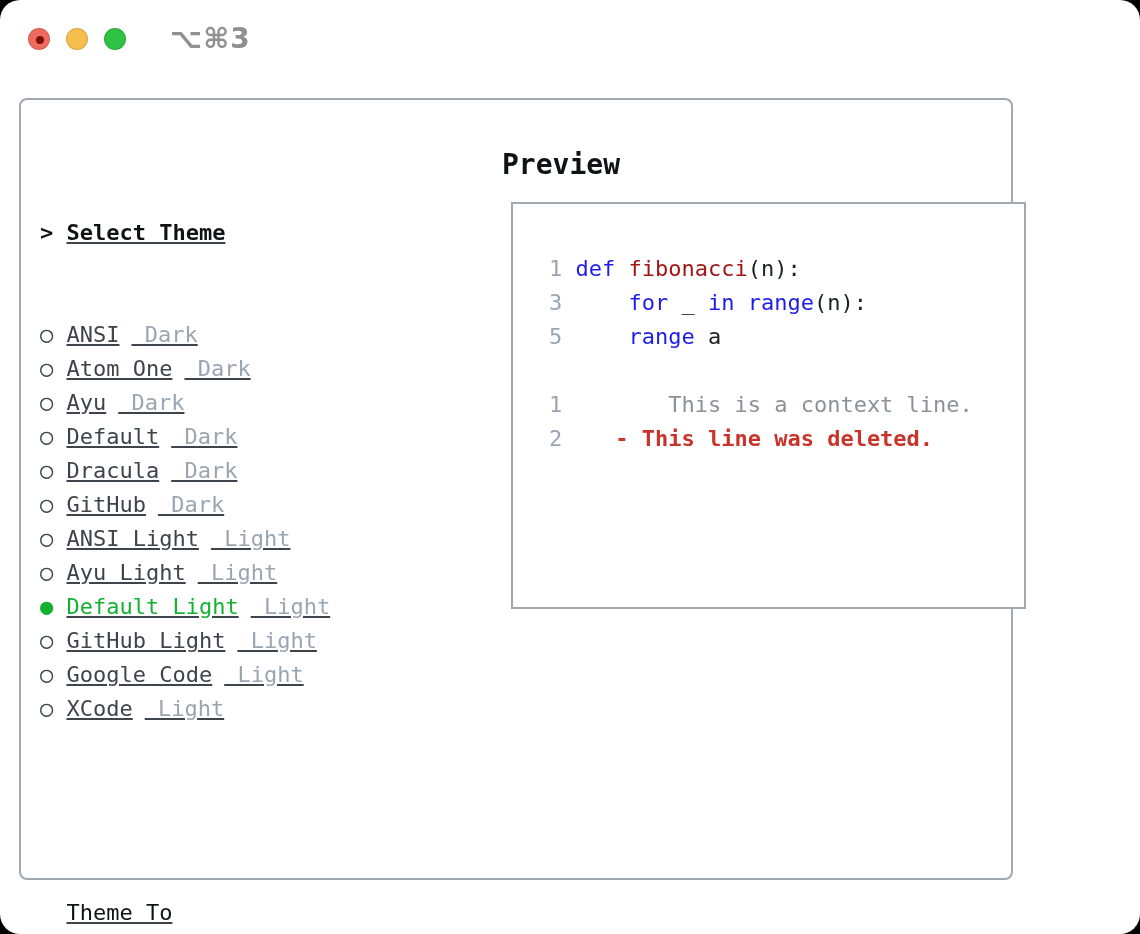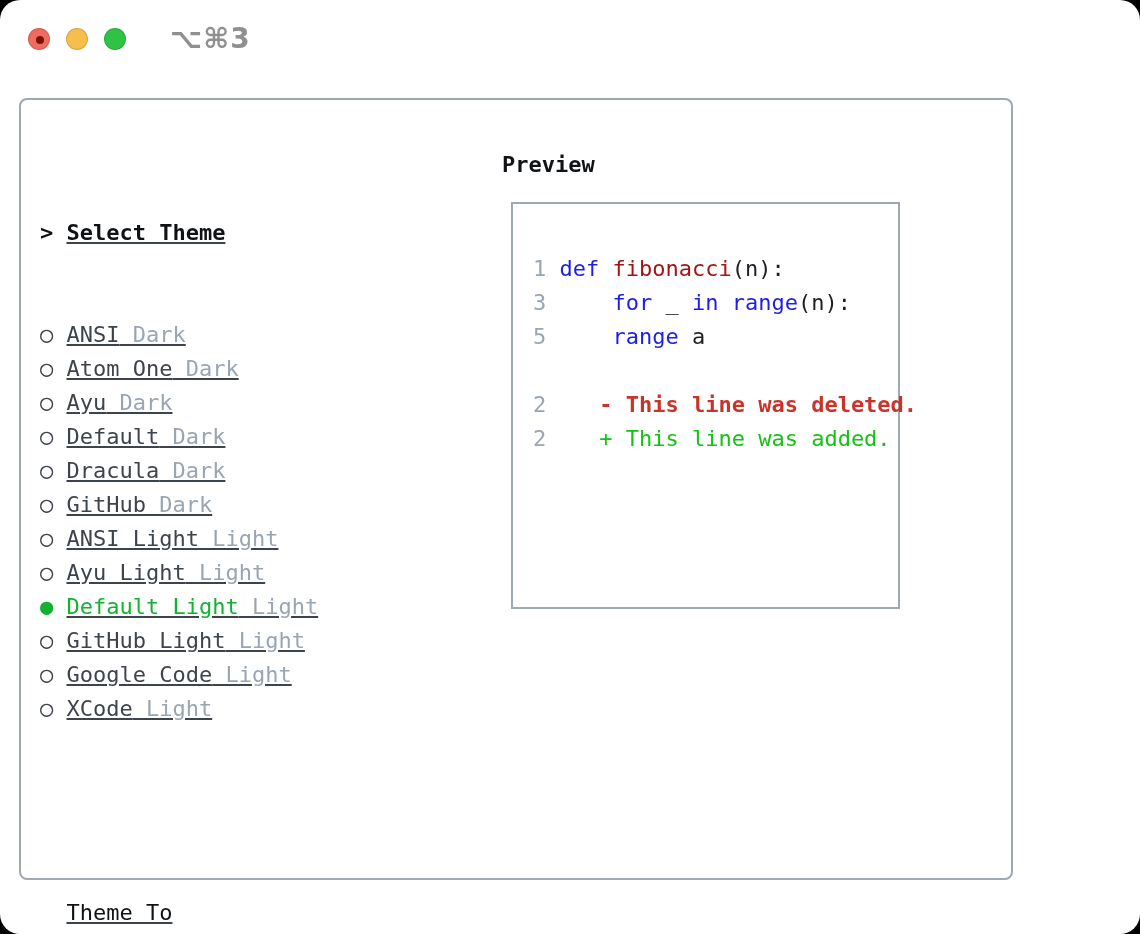--- a/index.html
+++ b/index.html
@@ -21,28 +21,28 @@
   .traffic.yellow{background:#f6be4d;}
   .traffic.green{background:#2fc345;}
   .shortcut{font-family:"DejaVu Sans",sans-serif;font-size:28px;font-weight:600;color:#909090;margin-left:28px;letter-spacing:1px;line-height:24px;}
   
   .panel{position:absolute;left:19px;top:98px;width:994px;height:782px;
     border:2px solid var(--panel-border);border-radius:8px;background:#fff;}
   .left-col{position:absolute;left:19px;top:48px;font-size:22px;line-height:34px;white-space:pre;color:var(--name);}
   .row{white-space:pre;min-height:34px;text-decoration:underline;}
   .marker{display:inline-block;width:2ch;}
   .theme-header .marker,.theme-header .label{font-weight:bold;color:var(--head);}
-  .variant{color:var(--muted);}
+  .variant{color:var(--muted);margin-left:12px;}
   .selected .marker,.selected .label{color:var(--green);}
   .section-title{color:var(--head);}
   .spacer{height:34px;}
   
-  .preview-title{position:absolute;left:481px;top:48px;font-size:22px;line-height:34px;font-weight:bold;color:var(--head);}
-  .preview-box{position:absolute;left:490px;top:102px;width:389px;height:407px;
-    border:2px solid var(--panel-border);background:#fff;padding:48px 0 0 20px;
+  .preview-title{position:absolute;left:481px;top:48px;font-size:28px;line-height:34px;font-weight:bold;color:var(--head);}
+  .preview-box{position:absolute;left:490px;top:102px;width:515px;height:407px;
+    border:2px solid var(--panel-border);background:#fff;padding:48px 0 0 36px;
     font-size:22px;line-height:34px;}
   .code-line{white-space:pre;min-height:34px;color:#1c2024;}
   .ln{display:inline-block;width:2ch;color:var(--muted);}
   .kw{color:var(--kw);} .fn{color:var(--fn);} .pl{color:#1c2024;}
   .ctx{color:var(--ctx);} .del{color:var(--del);font-weight:bold;} .add{color:var(--add);}
 </style>
 </head>
 <body>
 
 <div class="window">
@@ -69,18 +69,18 @@
       
       
     </div>
 
     <div class="preview-title">Preview</div>
     <div class="preview-box" id="preview-box">
         <div class="code-line"><span class="ln">1 </span><span class="kw">def</span><span class="pl"> </span><span class="fn">fibonacci</span><span class="pl">(n):</span></div>
         <div class="code-line"><span class="ln">3 </span><span class="pl">    </span><span class="kw">for</span><span class="pl"> _ </span><span class="kw">in</span><span class="pl"> </span><span class="kw">range</span><span class="pl">(n):</span></div>
         <div class="code-line"><span class="ln">5 </span><span class="pl">    </span><span class="kw">range</span><span class="pl"> a</span></div>
         <div class="code-line"><span class="ln">&nbsp;</span></div>
+        <div class="code-line"><span class="ln">1 </span><span class="ctx">       This is a context line.</span></div>
         <div class="code-line"><span class="ln">2 </span><span class="del">   - This line was deleted.</span></div>
-        <div class="code-line"><span class="ln">2 </span><span class="add">   + This line was added.</span></div>
       </div>
 
   </div>
 </div>
 
 </body></html>

